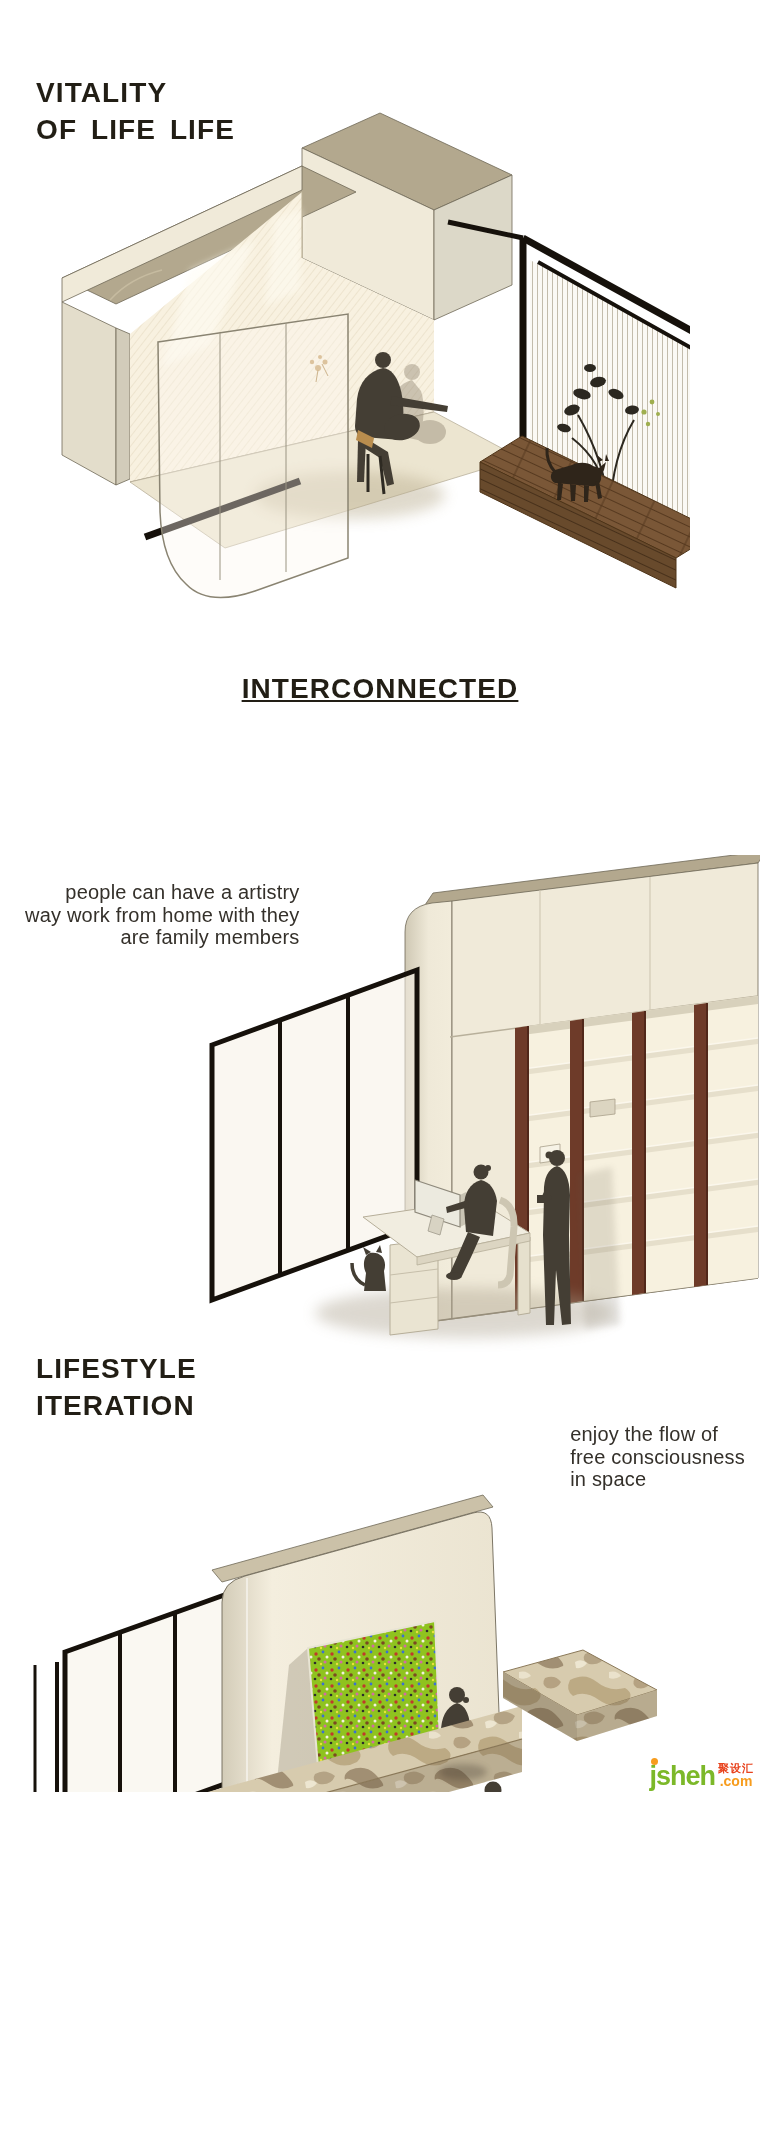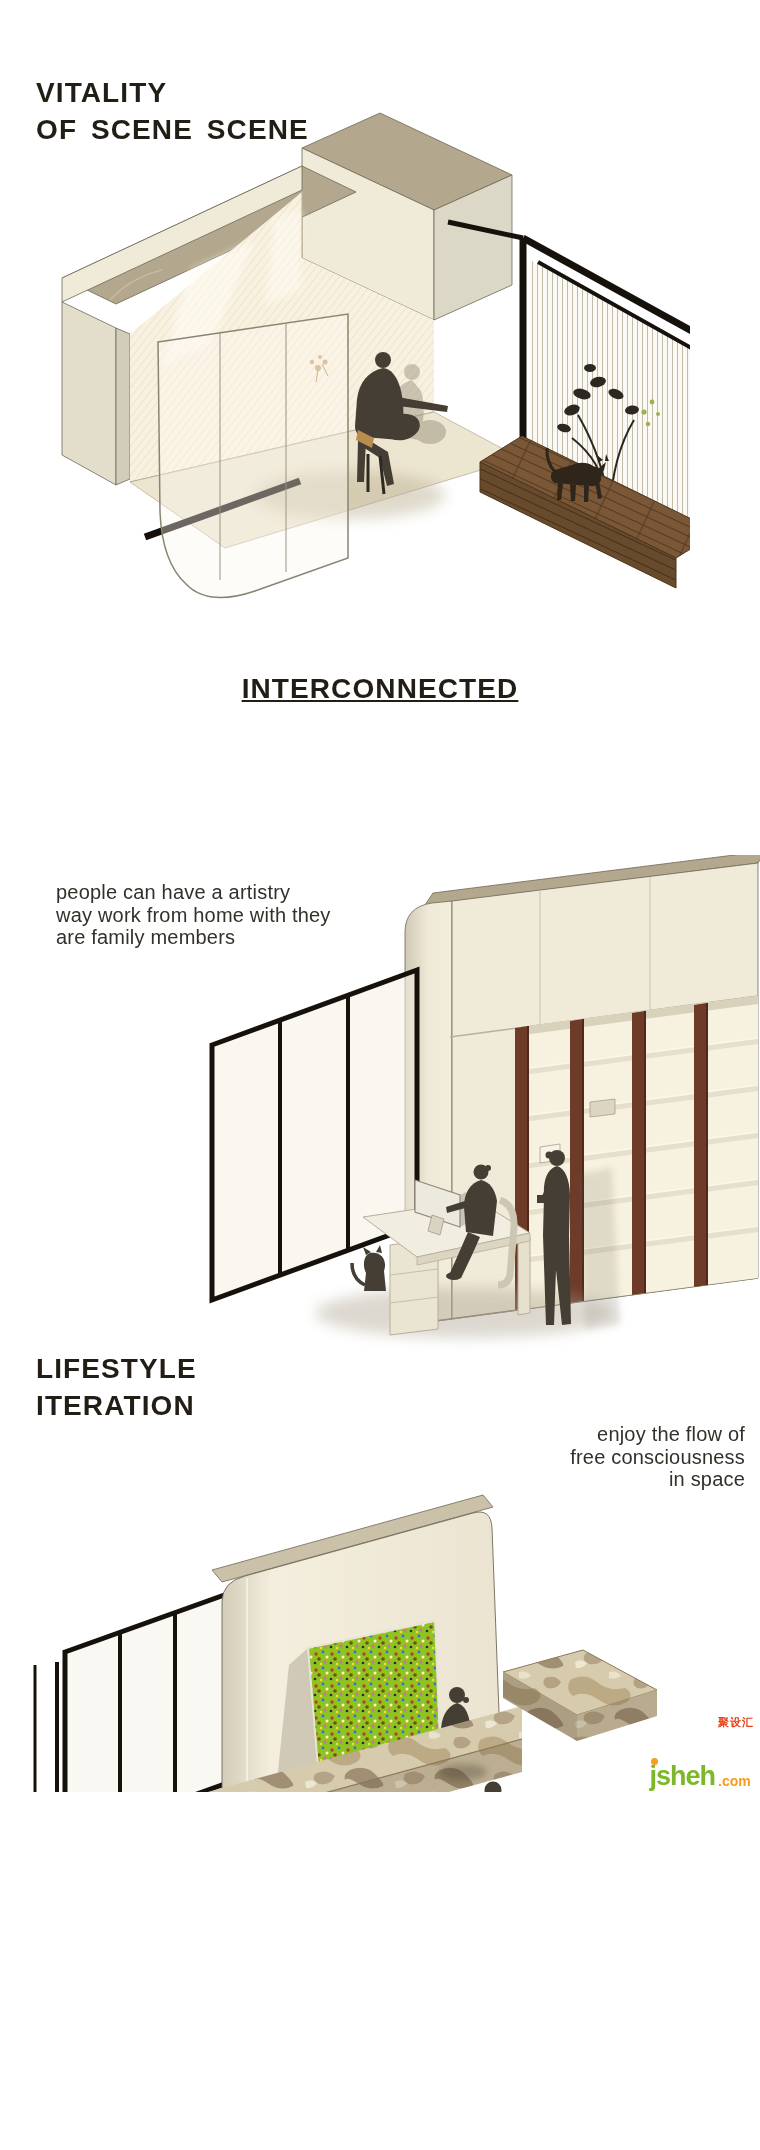--- a/index.html
+++ b/index.html
@@ -14,32 +14,32 @@
         font-family:"Liberation Sans", sans-serif;}
   .h-title{position:absolute;font-size:28px;font-weight:700;letter-spacing:1.1px;
            word-spacing:5px;line-height:37px;color:var(--title-text);}
   .h-title span{display:block;}
   #t1{left:36px;top:74px;}
   #t2{left:0;top:670px;width:760px;text-align:center;text-decoration:underline;}
   #t3{left:36px;top:1350px;}
   .caption{position:absolute;font-size:20px;line-height:22.5px;letter-spacing:.2px;
            color:var(--caption-text);}
   .caption span{display:block;}
-  #c2{left:56px;top:881px;}
-  #c3{right:15px;top:1423px;text-align:right;}
+  #c2{left:25px;top:881px;text-align:right;}
+  #c3{right:15px;top:1423px;text-align:left;}
   .scene{position:absolute;}
   #scene1{left:50px;top:110px;width:640px;height:495px;}
   #scene2{left:200px;top:855px;width:560px;height:505px;}
   #scene3{left:25px;top:1490px;width:735px;height:560px;}
   .watermark{position:absolute;right:6px;bottom:4px;display:flex;align-items:flex-end;gap:3px;}
   .wm-brand{font-size:27px;font-weight:700;letter-spacing:-1px;line-height:.8;
             color:var(--logo-green);position:relative;}
   .wm-dot{position:absolute;left:2px;top:-8px;width:7px;height:7px;border-radius:50%;
           background:var(--logo-orange);}
-  .wm-col{display:flex;flex-direction:column;align-items:flex-start;line-height:1;gap:46px;}
+  .wm-col{display:flex;flex-direction:column;align-items:center;line-height:1;}
   .wm-cn{font-size:11px;font-weight:700;letter-spacing:1px;color:var(--logo-red);}
   .wm-tld{font-size:14px;font-weight:700;color:var(--logo-orange);}
   svg{display:block;}
 </style>
 </head>
 <body>
 
 <svg width="0" height="0" style="position:absolute" aria-hidden="true">
   <defs>
     <pattern id="hatch" width="6" height="6" patternUnits="userSpaceOnUse" patternTransform="rotate(38)">
@@ -96,21 +96,21 @@
         <stop offset=".18" stop-color="#f4eede"></stop>
         <stop offset="1" stop-color="#ebe4d1"></stop>
     </linearGradient>
   </defs>
 </svg>
 
 <div class="page">
 
   <div class="h-title" id="t1">
     <span>VITALITY</span>
-    <span>OF SCENE SCENE</span>
+    <span>OF LIFE LIFE</span>
   </div>
 
   <div class="scene" id="scene1">
   <svg viewBox="0 0 640 495" width="640" height="495">
 
     <g>
       <polygon points="252,38 330,3 462,65 384,100" fill="var(--surface-top)" stroke="#6e6857" stroke-width=".8"></polygon>
       <polygon points="252,38 384,100 384,210 252,148" fill="var(--surface-front)" stroke="#6e6857" stroke-width=".8"></polygon>
       <polygon points="384,100 462,65 462,175 384,210" fill="var(--surface-side)" stroke="#6e6857" stroke-width=".8"></polygon>
     </g>

